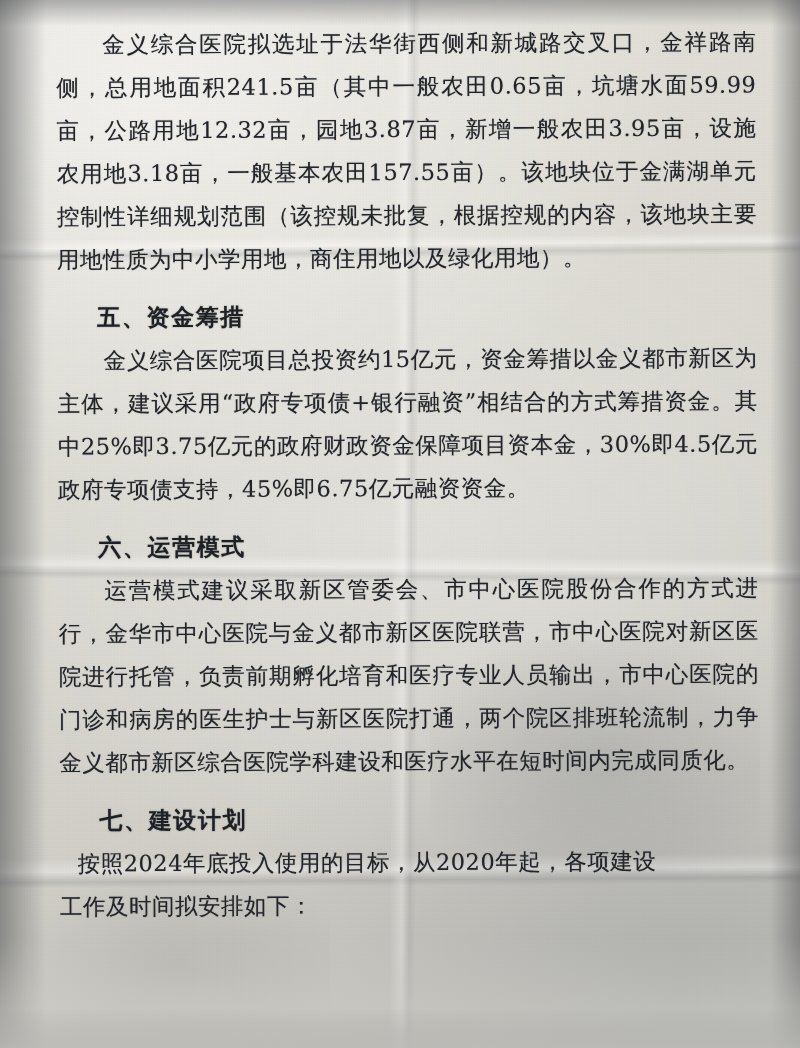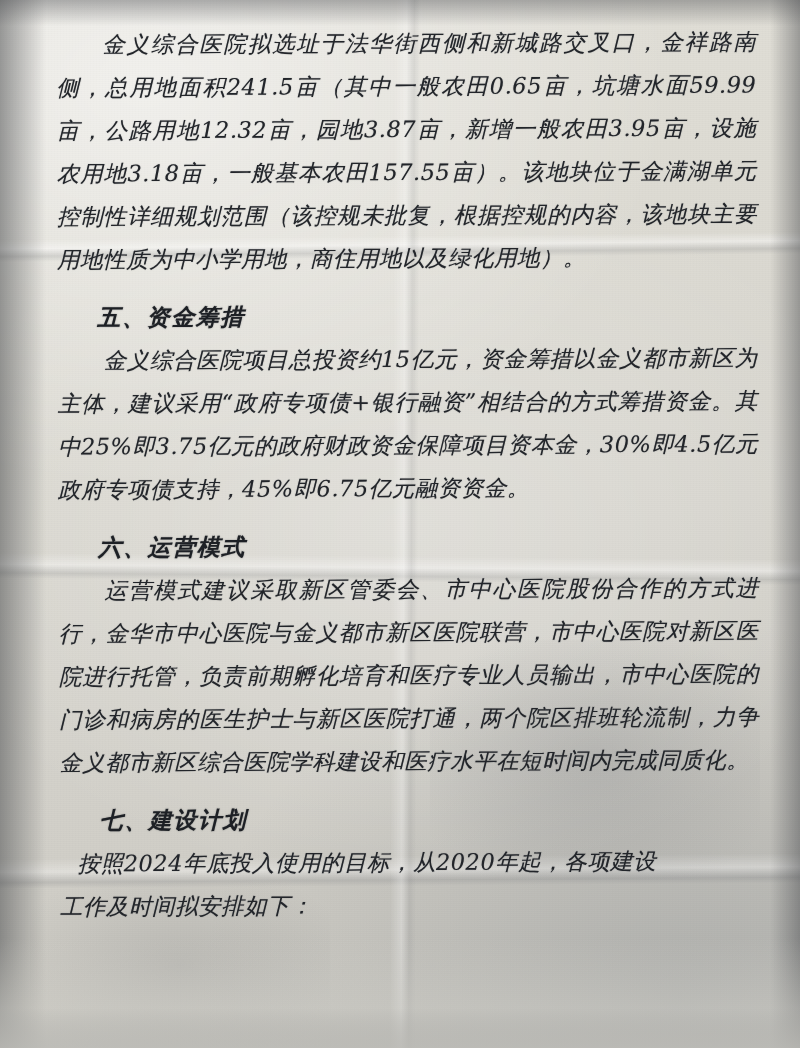--- a/index.html
+++ b/index.html
@@ -6,21 +6,20 @@
     margin: 0;
     padding: 0;
     background: #54585c;
   }
   .page {
     position: relative;
     width: 800px;
     height: 1048px;
     overflow: hidden;
     background: #d9d6cf;
-    font-style: italic;
   }
   
   .paper {
     position: absolute;
     inset: 0;
     background:
       radial-gradient(120% 70% at 18% 8%, rgba(255,255,255,0.55) 0%, rgba(255,255,255,0.0) 55%),
       radial-gradient(100% 60% at 85% 95%, rgba(120,125,130,0.30) 0%, rgba(120,125,130,0.0) 60%),
       radial-gradient(90% 50% at 50% 50%, rgba(255,255,255,0.25) 0%, rgba(255,255,255,0) 70%),
       linear-gradient(165deg, #e3e1da 0%, #dedcd4 25%, #d6d4cd 55%, #cdcbc4 80%, #c3c2bc 100%);

